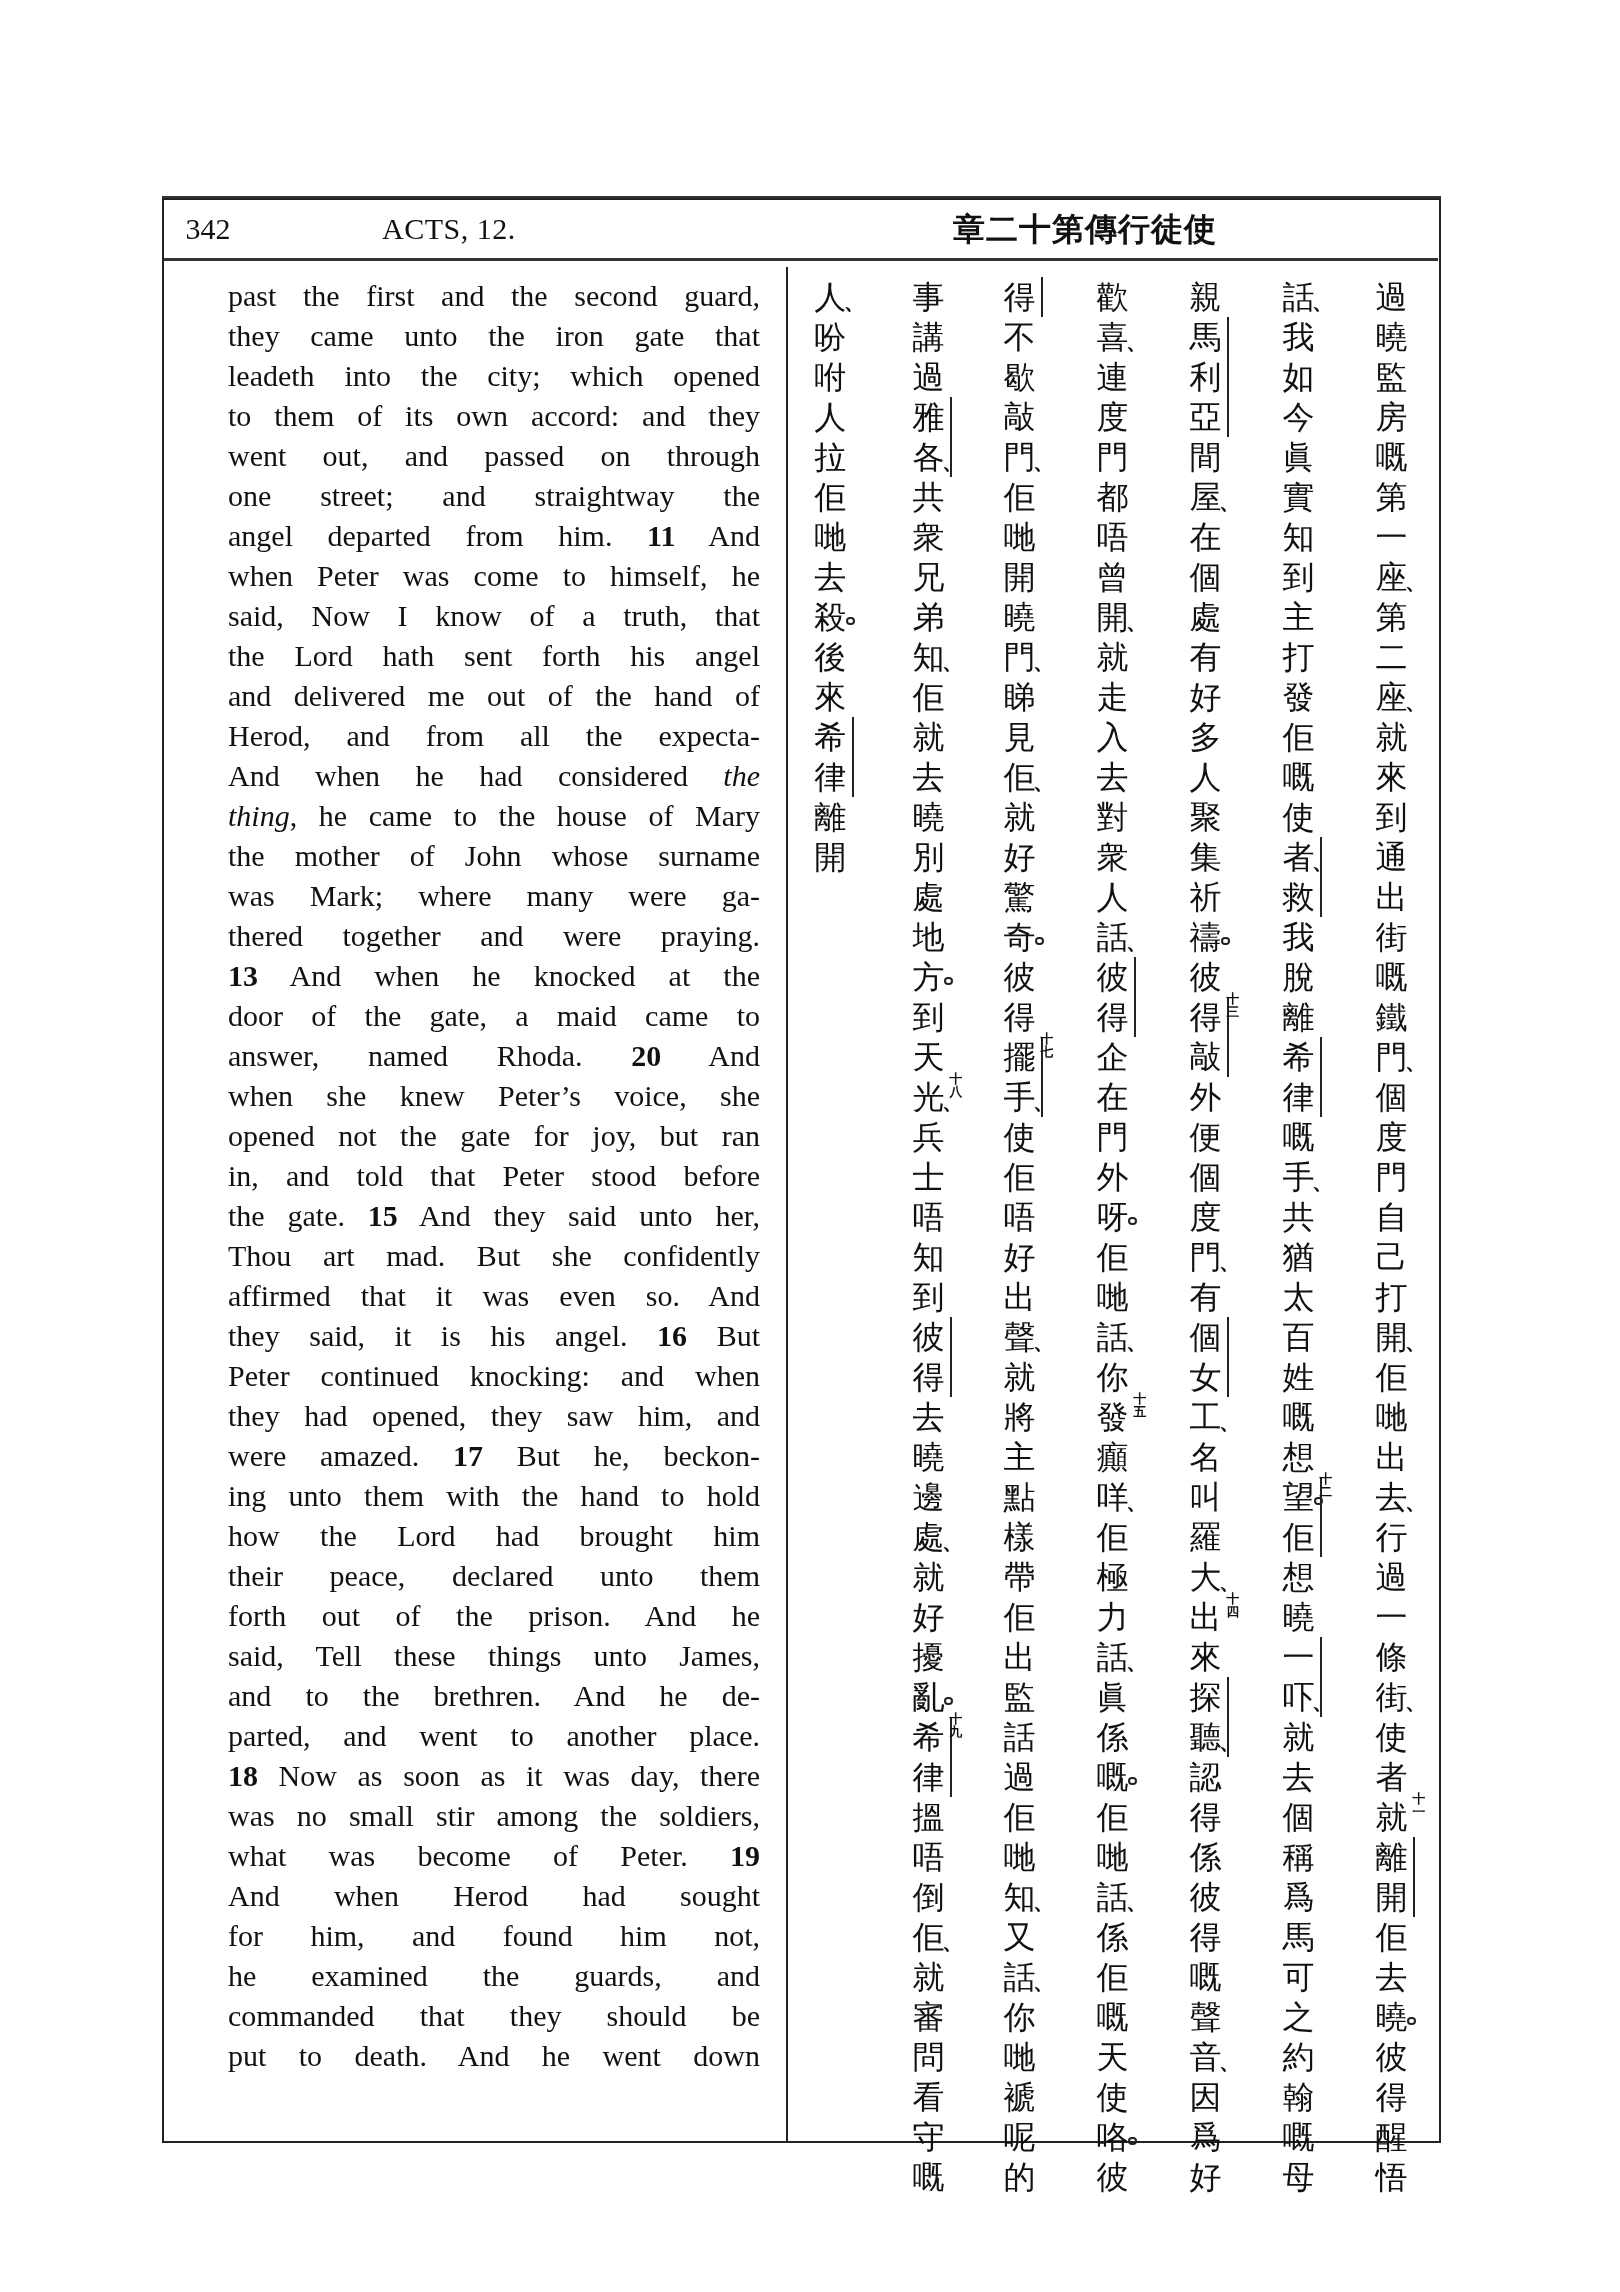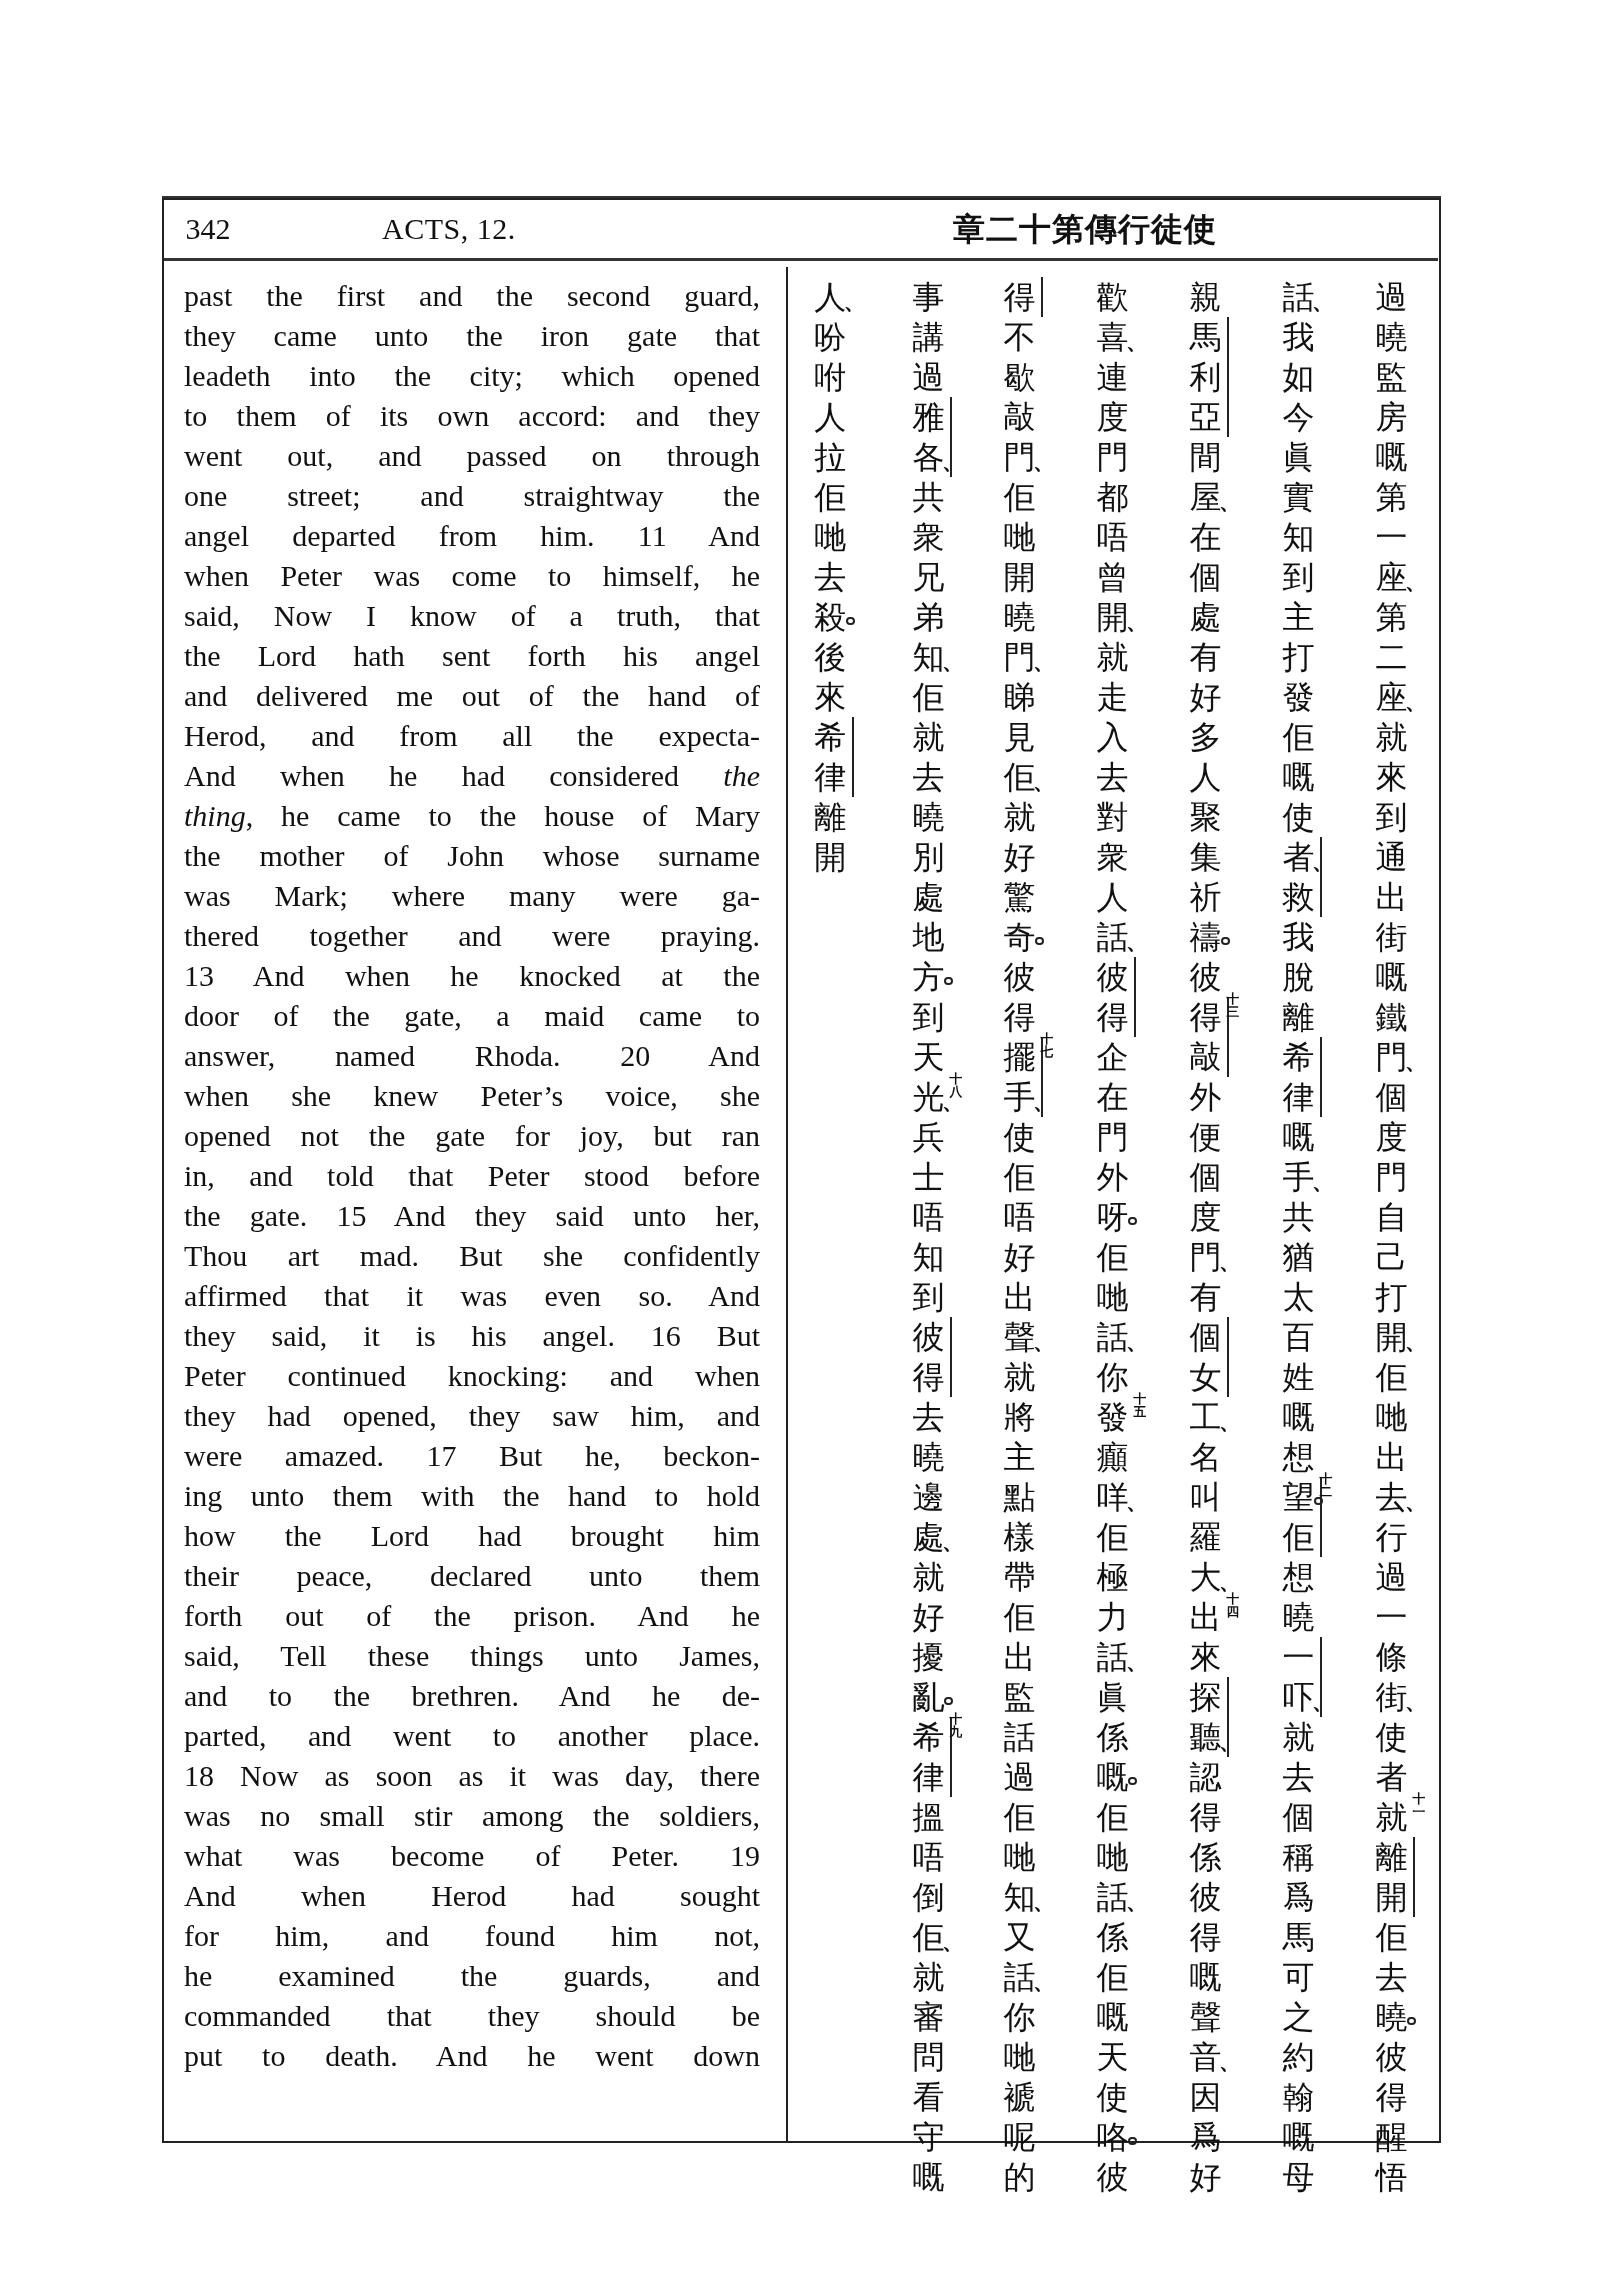--- a/index.html
+++ b/index.html
@@ -11,22 +11,22 @@
   .header { position:absolute; left:164px; top:200px; width:1219px; height:59px; }
   .header-rule { position:absolute; left:164px; top:258px; width:1274px; height:2.9px; background:#333; }
   .page-number { position:absolute; left:21.6px; top:11.8px; font-family:"Liberation Serif", serif; font-size:30px; }
   .running-title { position:absolute; left:218px; top:11.8px; font-family:"Liberation Serif", serif; font-size:30px; letter-spacing:0.5px; }
   .chinese-title { position:absolute; left:789px; top:7.8px; font-family:"DejaVu Sans", sans-serif; font-size:32px; font-weight:bold; letter-spacing:1px; }
 
   .col-divider { position:absolute; left:786px; top:267px; width:2px; height:1876px; background:#222; }
 
   .english { position:absolute; left:184px; top:276px; width:576px; font-family:"Liberation Serif", serif;
              font-size:30px; line-height:40px; }
-  .english .line { display:block; white-space:nowrap; text-align:justify; text-align-last:justify; height:40px; }
-  .english .vn { font-weight:normal; }
+  .english .line { display:block; white-space:nowrap; text-align:justify; text-align-last:justify; height:40px;margin-left:44px; }
+  .english .vn { font-weight:bold; }
   .english .it { font-style:italic; }
 
   .chinese { position:absolute; left:799px; top:277px; width:627px; height:1843px; }
   .cn-col { position:absolute; top:0; width:59px; }
   .cn-cell { position:relative; height:40px; width:59px; text-align:left; }
   .cn-char { position:absolute; left:0; top:0; font-family:"DejaVu Sans", sans-serif; font-size:32px; line-height:40px; width:39px; text-align:center; }
   .cn-punct { position:absolute; left:33px; top:13.7px; font-size:21.6px; line-height:21.6px; font-family:"DejaVu Sans", sans-serif; font-weight:bold; }
   .cn-stop { position:absolute; left:35px; top:19.6px; width:8.8px; height:8.8px; border:2px solid #222; border-radius:50%; box-sizing:border-box; }
   .cn-name { position:absolute; left:41px; top:0; width:2px; height:40px; background:#222; }
   .cn-verse { position:absolute; left:40px; top:-3.9px; font-family:"DejaVu Sans", sans-serif; font-size:12.7px; line-height:12.7px; font-weight:bold; width:13.7px; text-align:center; }

